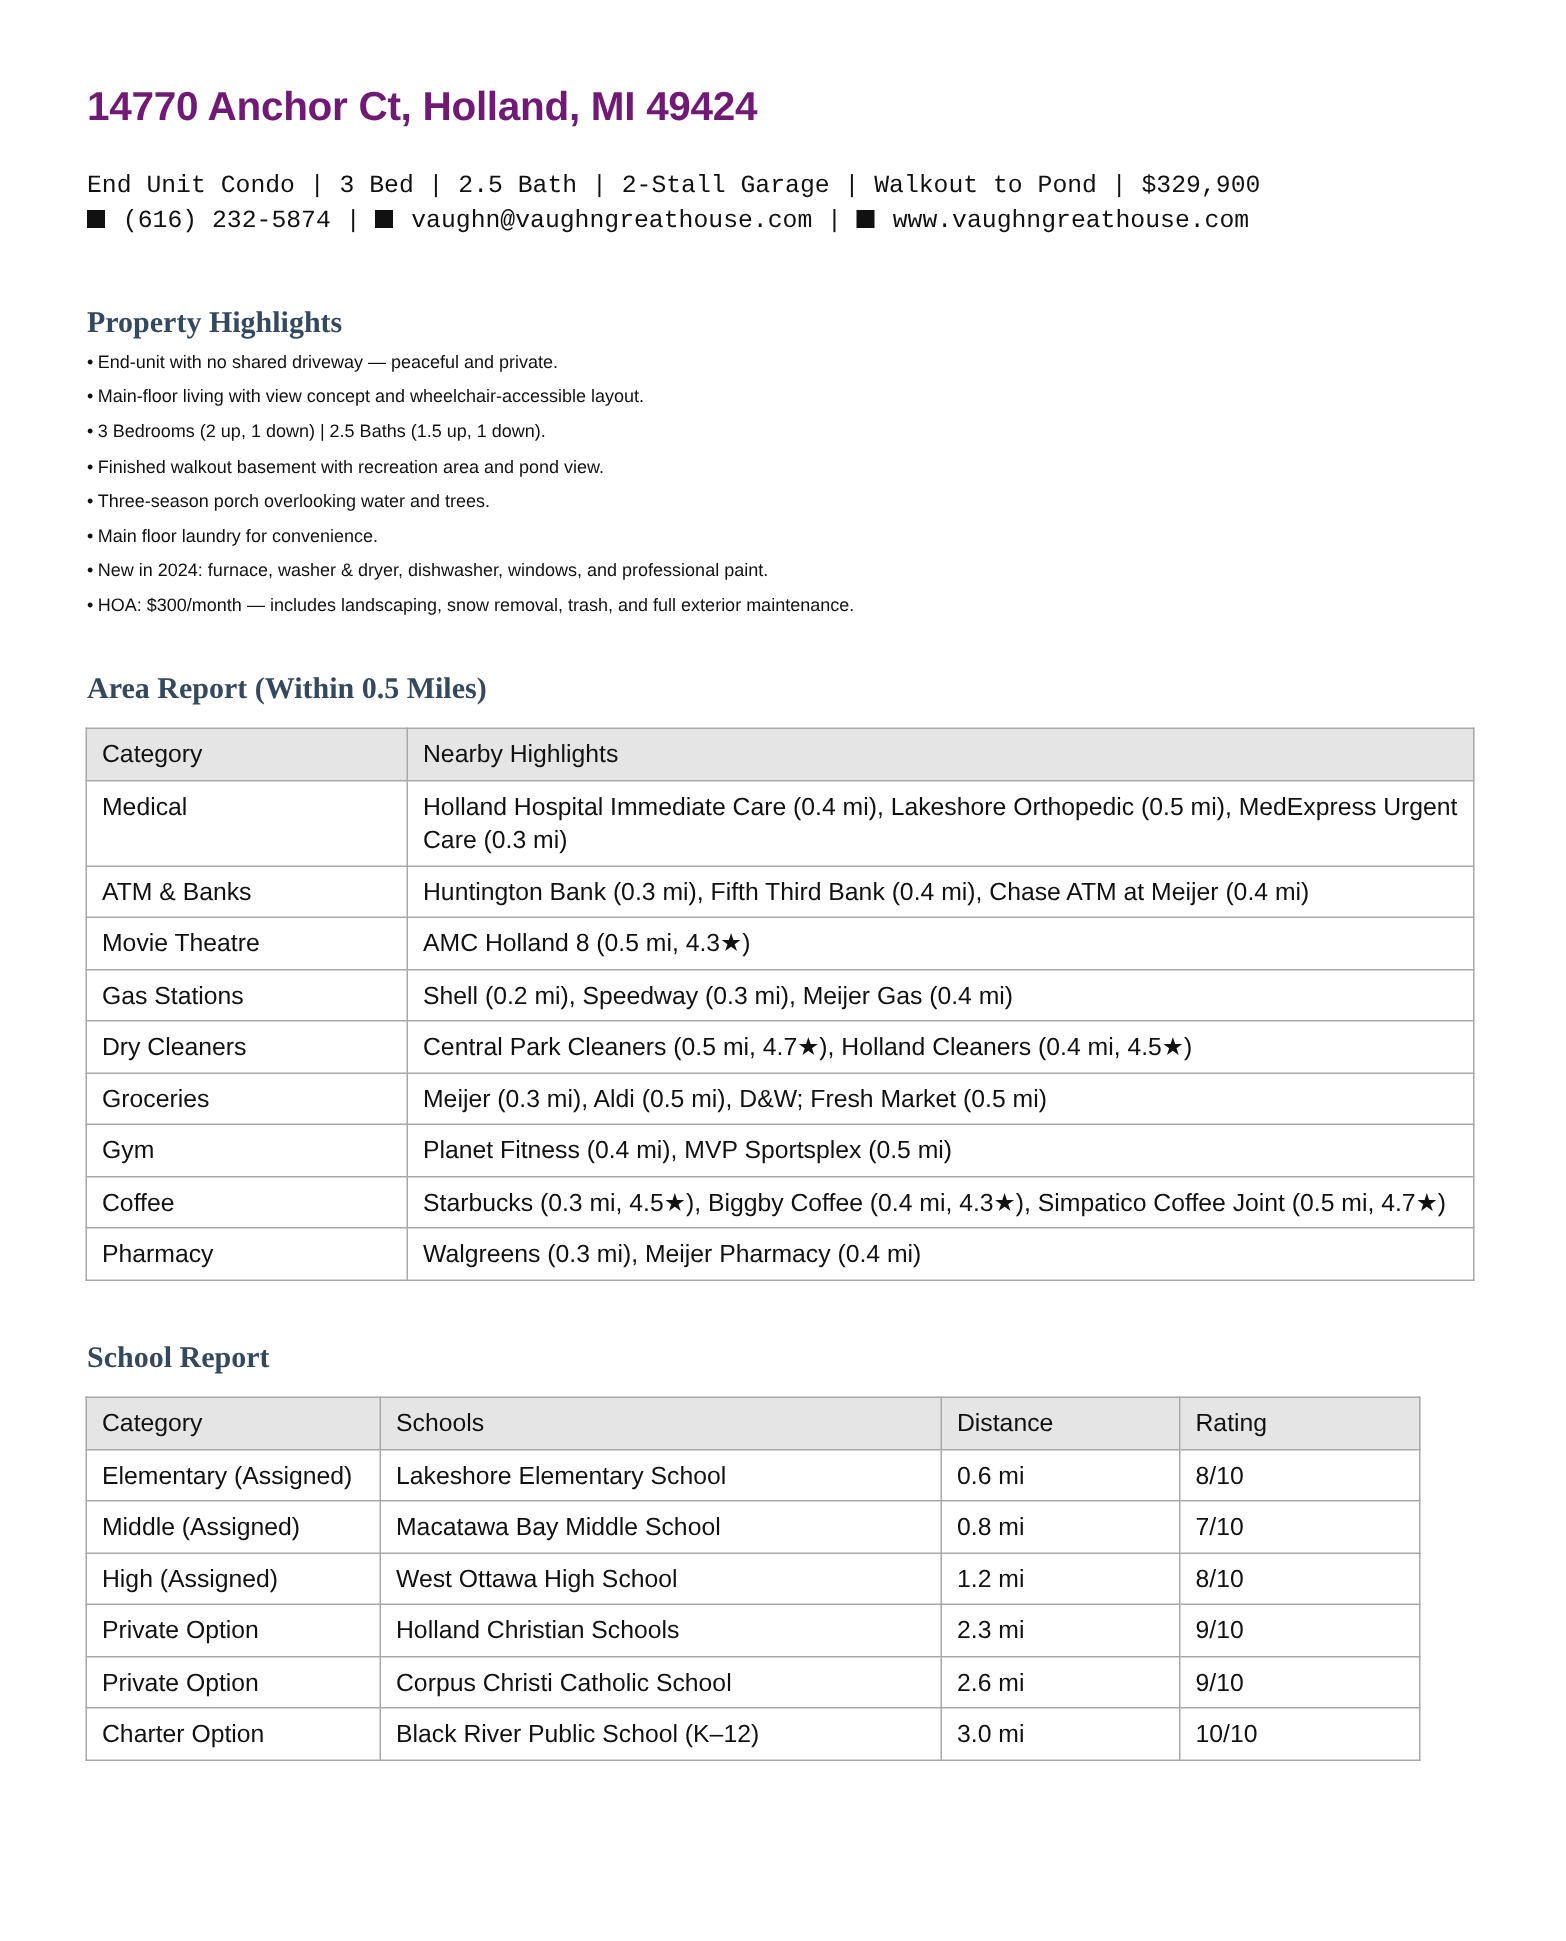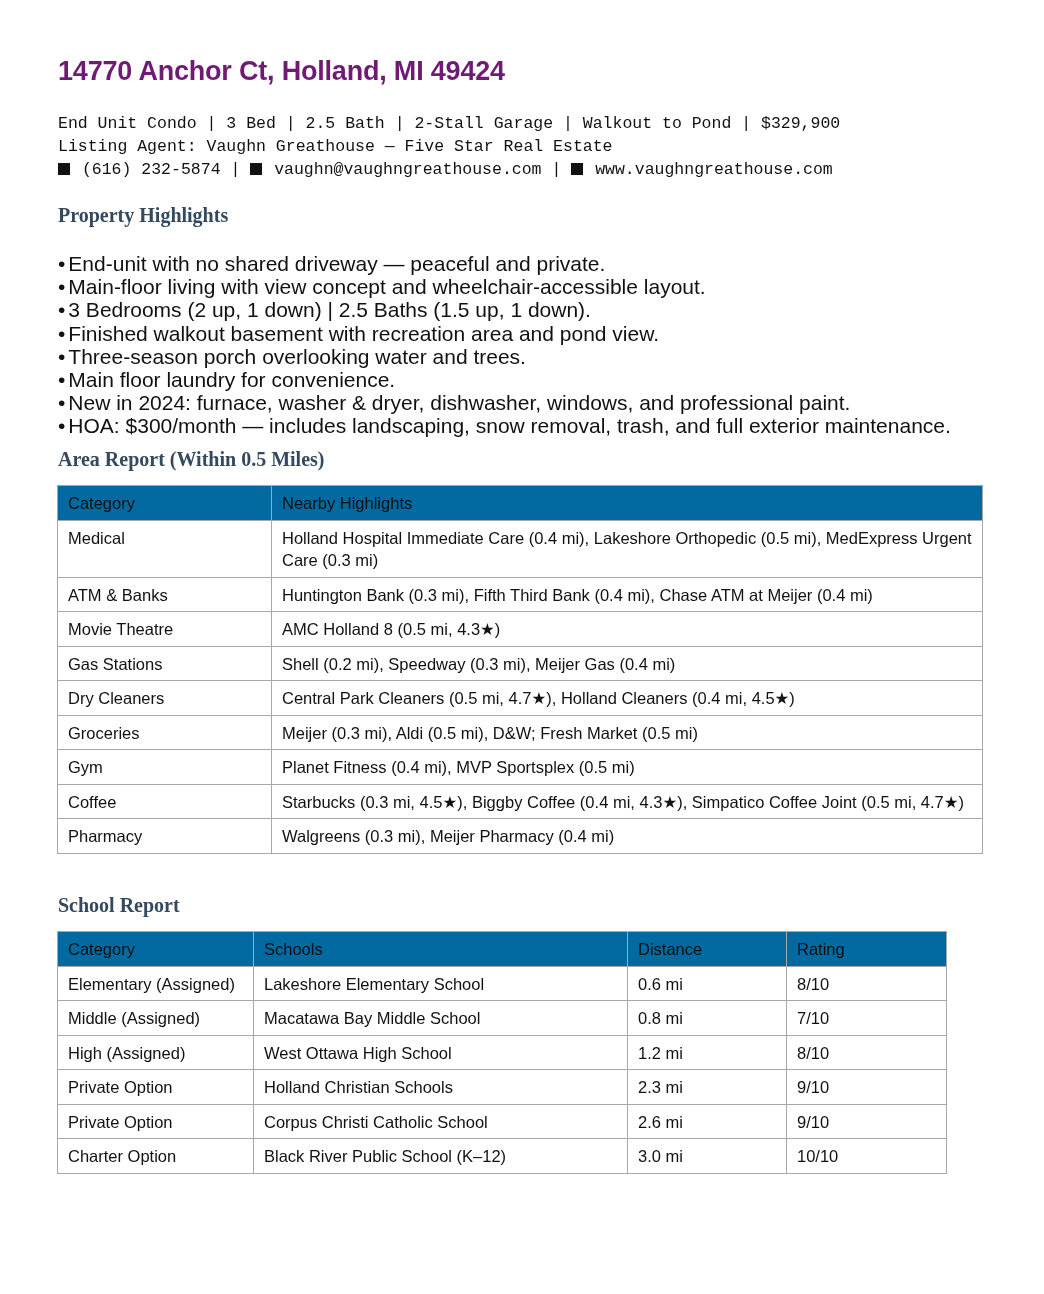--- a/index.html
+++ b/index.html
@@ -16,46 +16,45 @@
     .meta { position: absolute; top: 112px; left: 0; font-size: 16.5px; line-height: 23px; font-family: Liberation Mono, monospace; }
     .meta div { white-space: nowrap; }
     .sq { display: inline-block; width: 12px; height: 12px; background: #111; vertical-align: -1px; margin-right: 2px; }
     .h2 {
       position: absolute; left: 0; margin: 0;
       font-size: 20px; font-weight: bold; color: #34495e; white-space: nowrap; font-family: Liberation Serif, serif;
     }
     .h-highlights { top: 204px; }
     .h-area { top: 448px; }
     .h-school { top: 894px; }
-    .bullets { position: absolute; top: 252px; left: 0; margin: 0; padding: 0; list-style: none; font-size: 21px; line-height: 23.2px; }
+    .bullets { position: absolute; top: 230px; left: 0; margin: 0; padding: 0; list-style: none; font-size: 12px; line-height: 23.2px; }
     .bullets li { white-space: nowrap; }
     .bullets li .dot { margin-right: 3px; }
     table { border-collapse: collapse; position: absolute; left: -1px; font-size: 16.5px; }
     td, th {
       border: 1px solid #a8a8a8; text-align: left; font-weight: normal;
       vertical-align: top; padding: 6px 10px 5px 10px; line-height: 22.5px;
     }
-    th { background: #0369a1; }
+    th { background: #e5e5e5; }
     .area { top: 485px; width: 926px; }
     .area .c1 { width: 193px; }
     .school { top: 931px; width: 890px; }
     .school .c1 { width: 175px; white-space: nowrap; }
     .school .c2 { width: 353px; }
     .school .c3 { width: 138px; }
   </style>
 </head>
 <body>
 
 <div class="page">
 
   <h1 class="title">14770 Anchor Ct, Holland, MI 49424</h1>
 
   <div class="meta">
     <div>End Unit Condo | 3 Bed | 2.5 Bath | 2-Stall Garage | Walkout to Pond | $329,900</div>
-    <div>Listing Agent: Vaughn Greathouse — Five Star Real Estate</div>
     <div>
       <span class="sq"></span>
       <span>(616) 232-5874</span>
       <span>|</span>
       <span class="sq"></span>
       <span>vaughn@vaughngreathouse.com</span>
       <span>|</span>
       <span class="sq"></span>
       <span>www.vaughngreathouse.com</span>
     </div>

